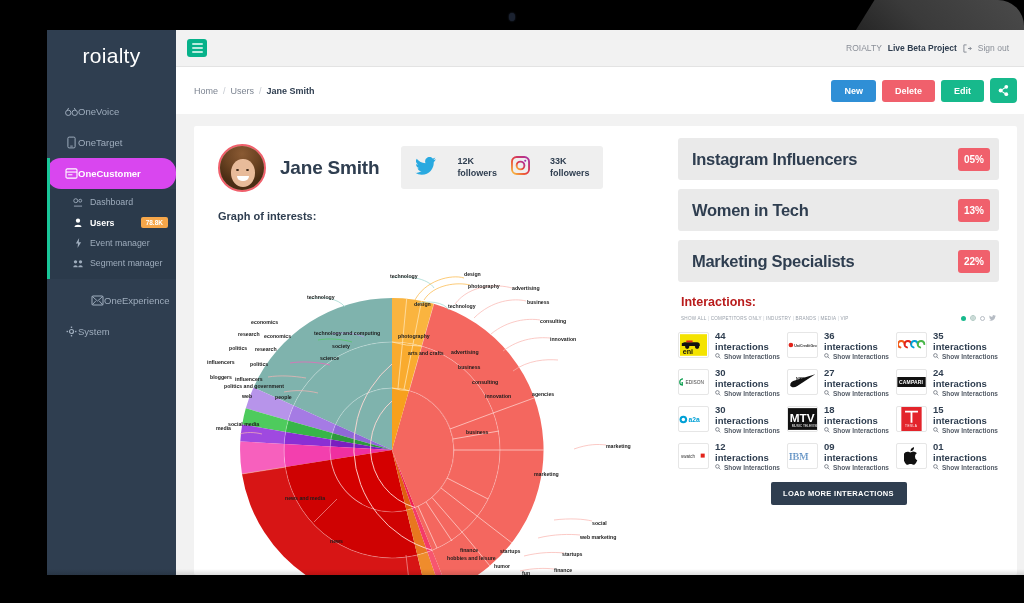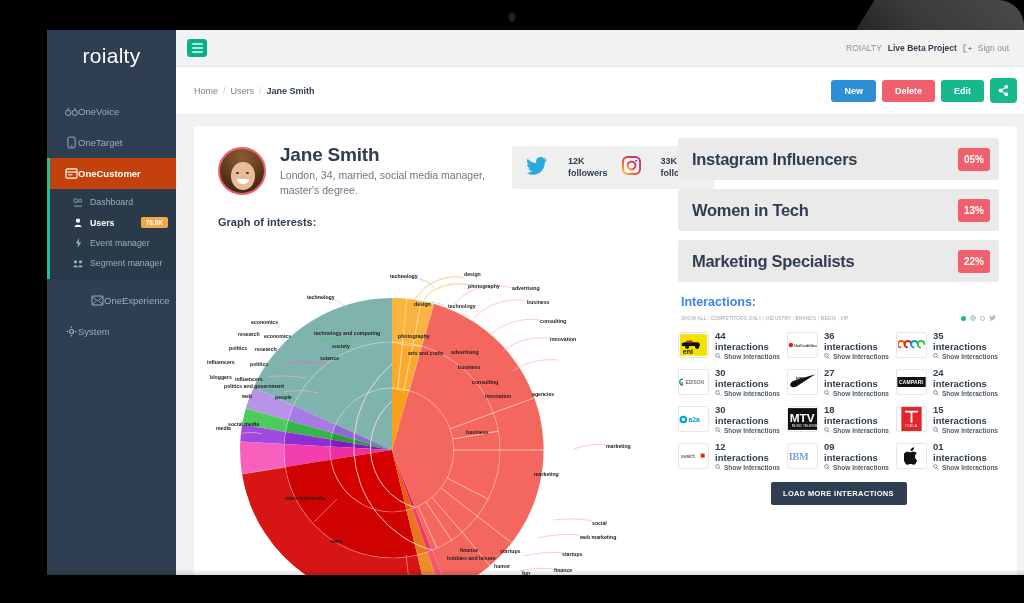--- a/index.html
+++ b/index.html
@@ -36,21 +36,21 @@
     color: #fff; font-size: 21px; letter-spacing: .3px; font-weight: 400;
     text-align: center; padding-top: 14px; padding-bottom: 6px;
   }
   .nav-group { margin-top: 22px; }
   .nav-item {
     display: flex; align-items: center; 
     padding: 9px 0 9px 18px; color: #9fadbd; font-size: 9.5px; cursor: pointer;
     position: relative;
   }
   .nav-item .ic { width: 13px; height: 13px; flex: 0 0 13px; display: flex; align-items: center; justify-content: center; }
-  .nav-item.active { background: #c2410c; color: #fff; font-weight: bold; }
+  .nav-item.active { background: #d946ef; color: #fff; font-weight: bold; border-radius: 14px; }
   .nav-item.active::before {
     content: ""; position: absolute; left: 0; top: 0; bottom: 0; width: 3px; background: #19c699;
   }
   #subnav { background: #2b3a4b; padding: 3px 0 6px 0; position: relative; }
   #subnav::before {
     content: ""; position: absolute; left: 0; top: 0; bottom: 0; width: 3px; background: #19c699;
   }
   .sub-item {
     display: flex; align-items: center; gap: 7px;
     padding: 5px 8px 5px 26px; color: #9fadbd; font-size: 8.8px; cursor: pointer;
@@ -137,21 +137,21 @@
   .seg {
     background: #eaeaea; border-radius: 3px; height: 42px; margin-bottom: 9px;
     display: flex; align-items: center; padding: 0 9px 0 14px; cursor: pointer;
   }
   .seg .nm { font-size: 16.5px; font-weight: bold; color: #2f3e50; letter-spacing: -.3px; }
   .seg .pc {
     margin-left: auto; background: #f0606c; color: #fff; font-size: 10px; font-weight: bold;
     border-radius: 3px; padding: 6px 6px; min-width: 28px; text-align: center;
   }
 
-  #ix-title { font-size: 12.5px; font-weight: bold; color: #3b82f6; margin: 13px 0 6px 3px; }
+  #ix-title { font-size: 12.5px; font-weight: bold; color: #b91c1c; margin: 13px 0 6px 3px; }
   #ix-filter { display: flex; align-items: center; margin: 0 3px 9px 3px; }
   #ix-filter .fl { font-size: 4.6px; color: #9aa1ab; letter-spacing: .25px; cursor: pointer; }
   #ix-filter .fsep { font-size: 4.6px; color: #c6ccd3; margin: 0 1.5px; }
   #ix-dots { margin-left: auto; display: flex; align-items: center; gap: 4px; }
   .dot { width: 5px; height: 5px; border-radius: 50%; cursor: pointer; }
   .dot.fill { background: #17b98c; }
   .dot.ring { border: 1px solid #b6bcc4; }
 
   #ix-grid { display: grid; grid-template-columns: repeat(3, 1fr); gap: 7px 6px; }
   .ixc { display: flex; align-items: center; gap: 6px; }
@@ -339,21 +339,20 @@
         <div id="profile">
           <div id="avatar">
             <div class="hair"></div>
               <div class="face"></div>
             <div class="eye1"></div>
               <div class="eye2"></div>
               <div class="smile"></div>
           </div>
           <div id="pname">
             <h1>Jane Smith</h1>
-            <p>London, 34, married, social media manager, master's degree.</p>
           </div>
           <div id="social">
             <div class="soc">
               <span>
                 <svg width="22" height="18" viewBox="0 0 24 20">
                     <path d="M23 2.4c-.85.38-1.76.63-2.72.75a4.73 4.73 0 0 0 2.08-2.62 9.4 9.4 0 0 1-3 1.15A4.7 4.7 0 0 0 11.2 5.9c0 .37.04.73.12 1.07A13.35 13.35 0 0 1 1.64 1.95a4.7 4.7 0 0 0 1.46 6.28 4.67 4.67 0 0 1-2.13-.59v.06a4.71 4.71 0 0 0 3.77 4.61 4.7 4.7 0 0 1-2.12.08 4.71 4.71 0 0 0 4.4 3.27A9.45 9.45 0 0 1 0 17.6a13.3 13.3 0 0 0 7.22 2.12c8.66 0 13.4-7.18 13.4-13.4l-.02-.61A9.54 9.54 0 0 0 23 2.4z" fill="#29a9e0"></path>
                   </svg>
               </span>
               <span class="txt">
                 <span>12K</span><br>

